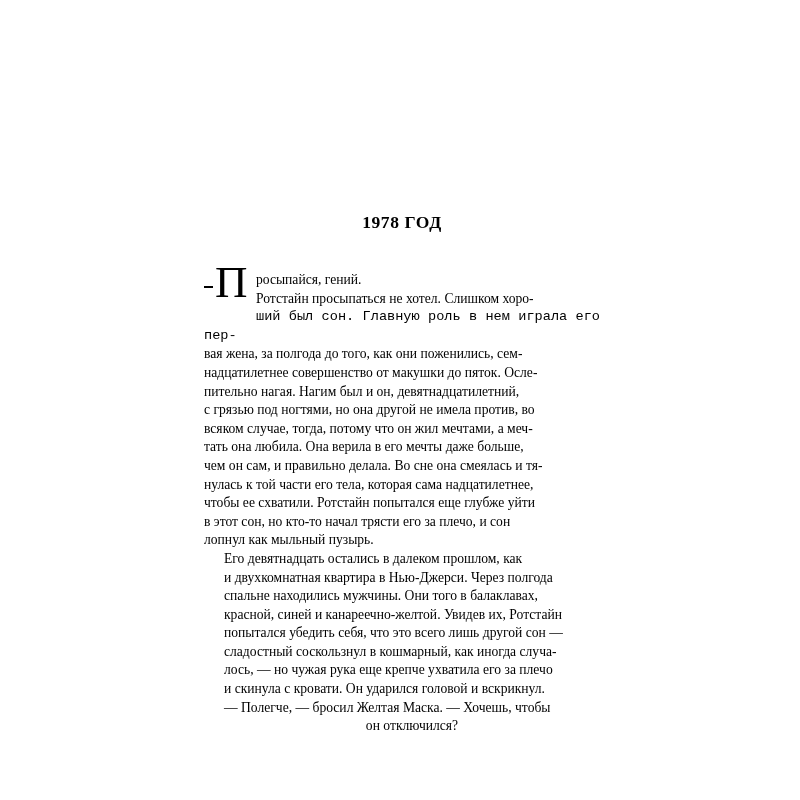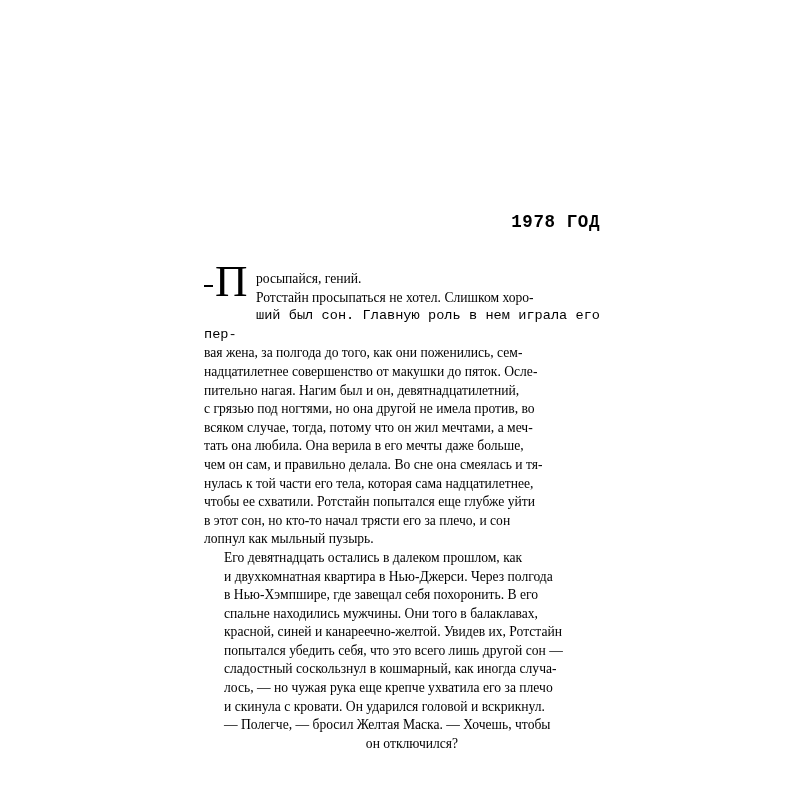--- a/index.html
+++ b/index.html
@@ -20,25 +20,25 @@
     height: 800px;
     background: #ffffff;
   }
   .text-block {
     position: absolute;
     left: 204px;
     top: 212px;
     width: 396px;
   }
   .chapter-title {
-    font-family: Liberation Mono, monospace;
+    font-family: Liberation Serif, serif;
     font-weight: bold;
     font-size: 17.5px;
     letter-spacing: 0.6px;
-    text-align: right;
+    text-align: center;
     margin: 0 0 38px 0;
     color: #000000;
   }
   p.body-par {
     margin: 0;
     font-size: 13.6px;
     line-height: 18.6px;
     text-align: justify;
     text-justify: inter-word;
     hyphens: manual;
@@ -108,21 +108,20 @@
       <span class="justify-line">чем он сам, и правильно делала. Во сне она смеялась и тя-</span>
       <span class="justify-line">нулась к той части его тела, которая сама надцатилетнее,</span>
       <span class="justify-line">чтобы ее схватили. Ротстайн попытался еще глубже уйти</span>
       <span class="justify-line">в этот сон, но кто-то начал трясти его за плечо, и сон</span>
       <span class="justify-line">лопнул как мыльный пузырь.</span>
     </p>
 
     <p class="body-par">
       <span class="justify-line" style="text-indent:20px;">Его девятнадцать остались в далеком прошлом, как</span>
       <span class="justify-line">и двухкомнатная квартира в Нью-Джерси. Через полгода</span>
-      <span class="justify-line">в Нью-Хэмпшире, где завещал себя похоронить. В его</span>
       <span class="justify-line">спальне находились мужчины. Они того в балаклавах,</span>
       <span class="justify-line">красной, синей и канареечно-желтой. Увидев их, Ротстайн</span>
       <span class="justify-line">попытался убедить себя, что это всего лишь другой сон —</span>
       <span class="justify-line">сладостный соскользнул в кошмарный, как иногда случа-</span>
       <span class="justify-line">лось, — но чужая рука еще крепче ухватила его за плечо</span>
       <span class="justify-line">и скинула с кровати. Он ударился головой и вскрикнул.</span>
     </p>
 
     <p class="body-par">
       <span class="justify-line" style="text-indent:20px;">— Полегче, — бросил Желтая Маска. — Хочешь, чтобы</span>

